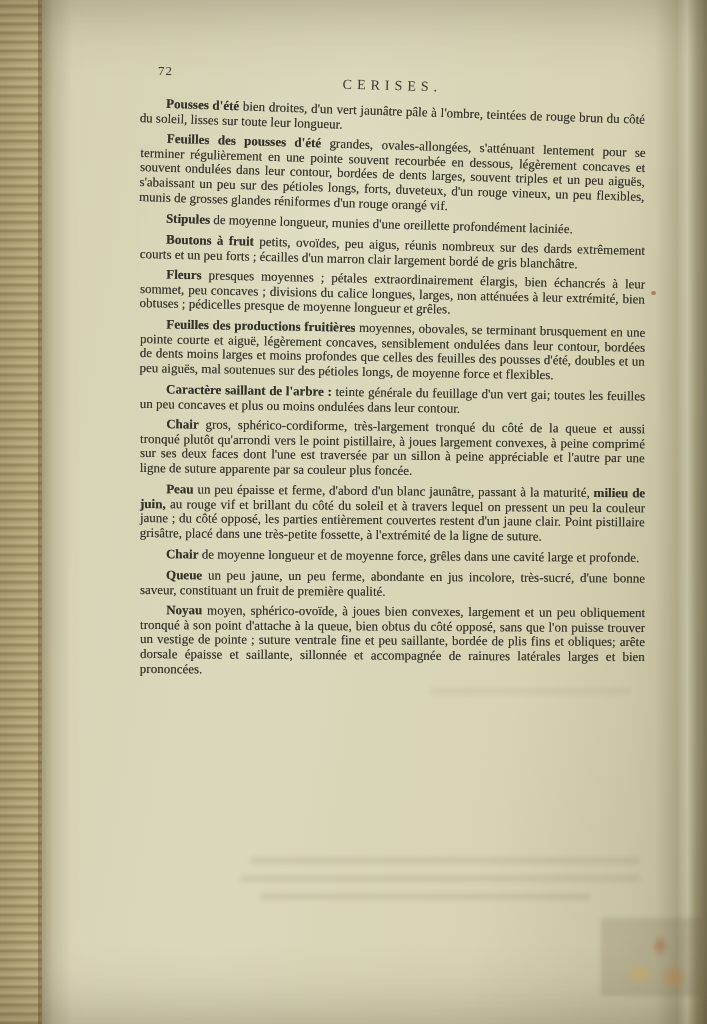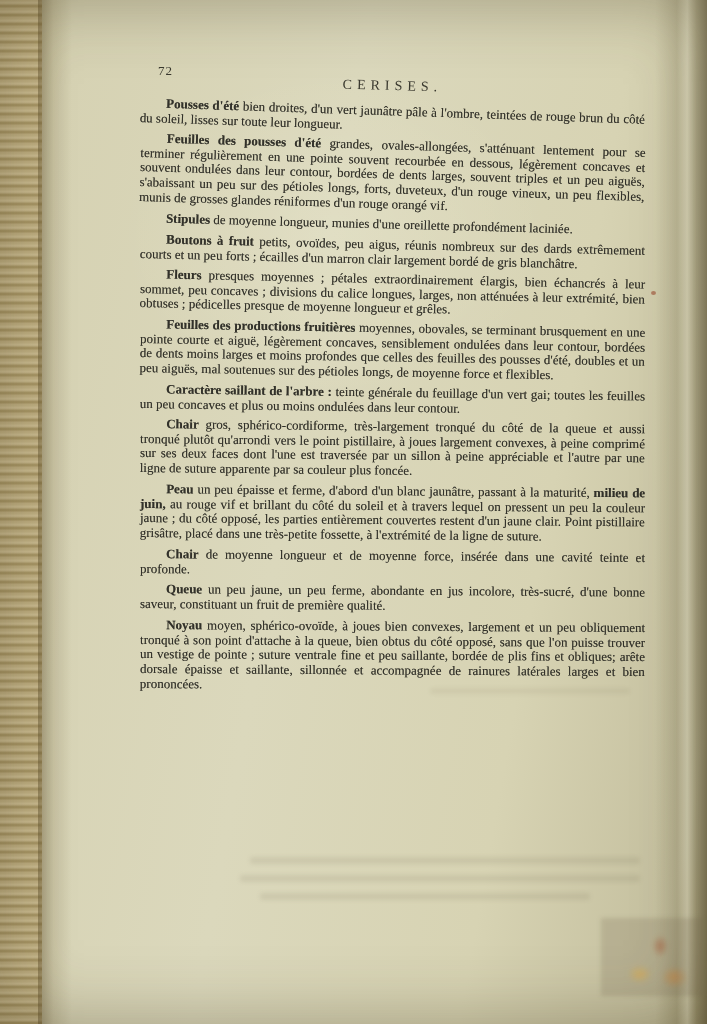--- a/index.html
+++ b/index.html
@@ -85,21 +85,21 @@
     <p class="para r5"><span class="lead">Fleurs</span><span> presques moyennes ; pétales extraordinairement élargis, bien échancrés à leur sommet, peu concaves ; divisions du calice longues, larges, non atténuées à leur extrémité, bien obtuses ; pédicelles presque de moyenne longueur et grêles.</span></p>
 
     <p class="para r6"><span class="lead">Feuilles des productions fruitières</span><span> moyennes, obovales, se terminant brusquement en une pointe courte et aiguë, légèrement concaves, sensiblement ondulées dans leur contour, bordées de dents moins larges et moins profondes que celles des feuilles des pousses d'été, doubles et un peu aiguës, mal soutenues sur des pétioles longs, de moyenne force et flexibles.</span></p>
 
     <p class="para r7"><span class="lead">Caractère saillant de l'arbre :</span><span> teinte générale du feuillage d'un vert gai; toutes les feuilles un peu concaves et plus ou moins ondulées dans leur contour.</span></p>
 
     <p class="para r8"><span class="lead">Chair</span><span> gros, sphérico-cordiforme, très-largement tronqué du côté de la queue et aussi tronqué plutôt qu'arrondi vers le point pistillaire, à joues largement convexes, à peine comprimé sur ses deux faces dont l'une est traversée par un sillon à peine appréciable et l'autre par une ligne de suture apparente par sa couleur plus foncée.</span></p>
 
     <p class="para r9"><span class="lead">Peau</span><span> un peu épaisse et ferme, d'abord d'un blanc jaunâtre, passant à la maturité, </span><span class="b">milieu de juin,</span><span> au rouge vif et brillant du côté du soleil et à travers lequel on pressent un peu la couleur jaune ; du côté opposé, les parties entièrement couvertes restent d'un jaune clair. Point pistillaire grisâtre, placé dans une très-petite fossette, à l'extrémité de la ligne de suture.</span></p>
 
-    <p class="para r10"><span class="lead">Chair</span><span> de moyenne longueur et de moyenne force, insérée dans une cavité teinte et profonde.</span></p>
+    <p class="para r10"><span class="lead">Chair</span><span> de moyenne longueur et de moyenne force, grêles dans une cavité large et profonde.</span></p>
 
     <p class="para r11"><span class="lead">Queue</span><span> un peu jaune, un peu ferme, abondante en jus incolore, très-sucré, d'une bonne saveur, constituant un fruit de première qualité.</span></p>
 
     <p class="para r12"><span class="lead">Noyau</span><span> moyen, sphérico-ovoïde, à joues bien convexes, largement et un peu obliquement tronqué à son point d'attache à la queue, bien obtus du côté opposé, sans que l'on puisse trouver un vestige de pointe ; suture ventrale fine et peu saillante, bordée de plis fins et obliques; arête dorsale épaisse et saillante, sillonnée et accompagnée de rainures latérales larges et bien prononcées.</span></p>
   </div>
 
   <div class="bleed b4"></div>
   <div class="bleed b1"></div>
   <div class="bleed b2"></div>
   <div class="bleed b3"></div>

